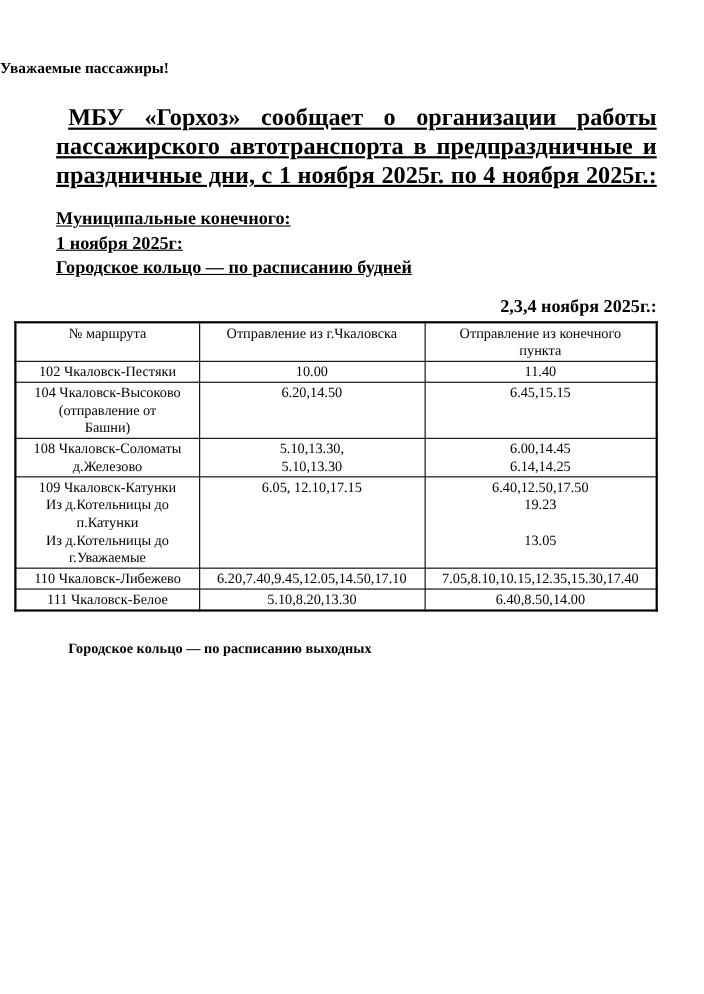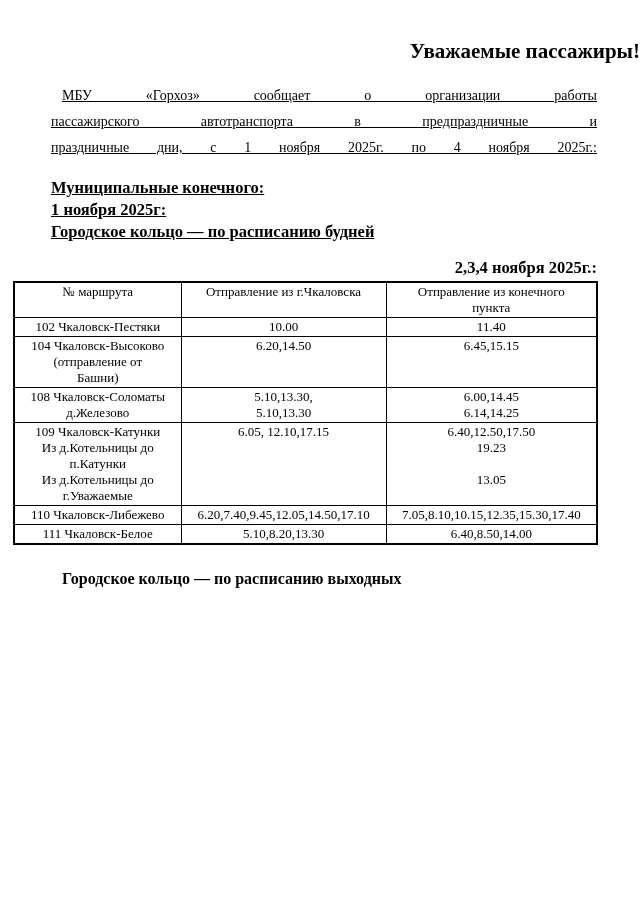--- a/index.html
+++ b/index.html
@@ -6,31 +6,31 @@
   .page {
     position: relative;
     width: 640px;
     height: 904px;
     background: #ffffff;
     color: #000000;
     font-family: "Liberation Serif", serif;
     overflow: hidden;
   }
   .title {
-    padding-top: 42px;
-    text-align: right;
-    font-size: 21px;
+    padding-top: 53px;
+    text-align: left;
+    font-size: 14px;
     line-height: 19px;
     font-weight: bold;
   }
   .intro {
     margin: 22px 43px 0 51px;
-    font-size: 14px;
+    font-size: 22px;
     line-height: 26px;
-    font-weight: normal;
+    font-weight: bold;
   }
   .intro .jline {
     text-decoration: underline;
     text-align: justify;
     text-align-last: justify;
   }
   .intro .jline.indent { text-indent: 11px; }
   .mun {
     margin: 16px 43px 0 51px;
     font-size: 16.5px;
@@ -64,21 +64,21 @@
     white-space: nowrap;
     overflow: hidden;
   }
   table.sched .cell-line.b { font-weight: normal; }
   .col-route { width: 167px; }
   .col-city  { width: 205px; }
   .col-term  { width: 211px; }
   .footer-note {
     margin: 23px 43px 0 51px;
     text-indent: 11px;
-    font-size: 16px;
+    font-size: 13px;
     line-height: 22px;
     font-weight: bold;
   }
 </style>
 </head>
 <body>
 
 <div class="page">
 
   <div class="title">Уважаемые пассажиры!</div>

